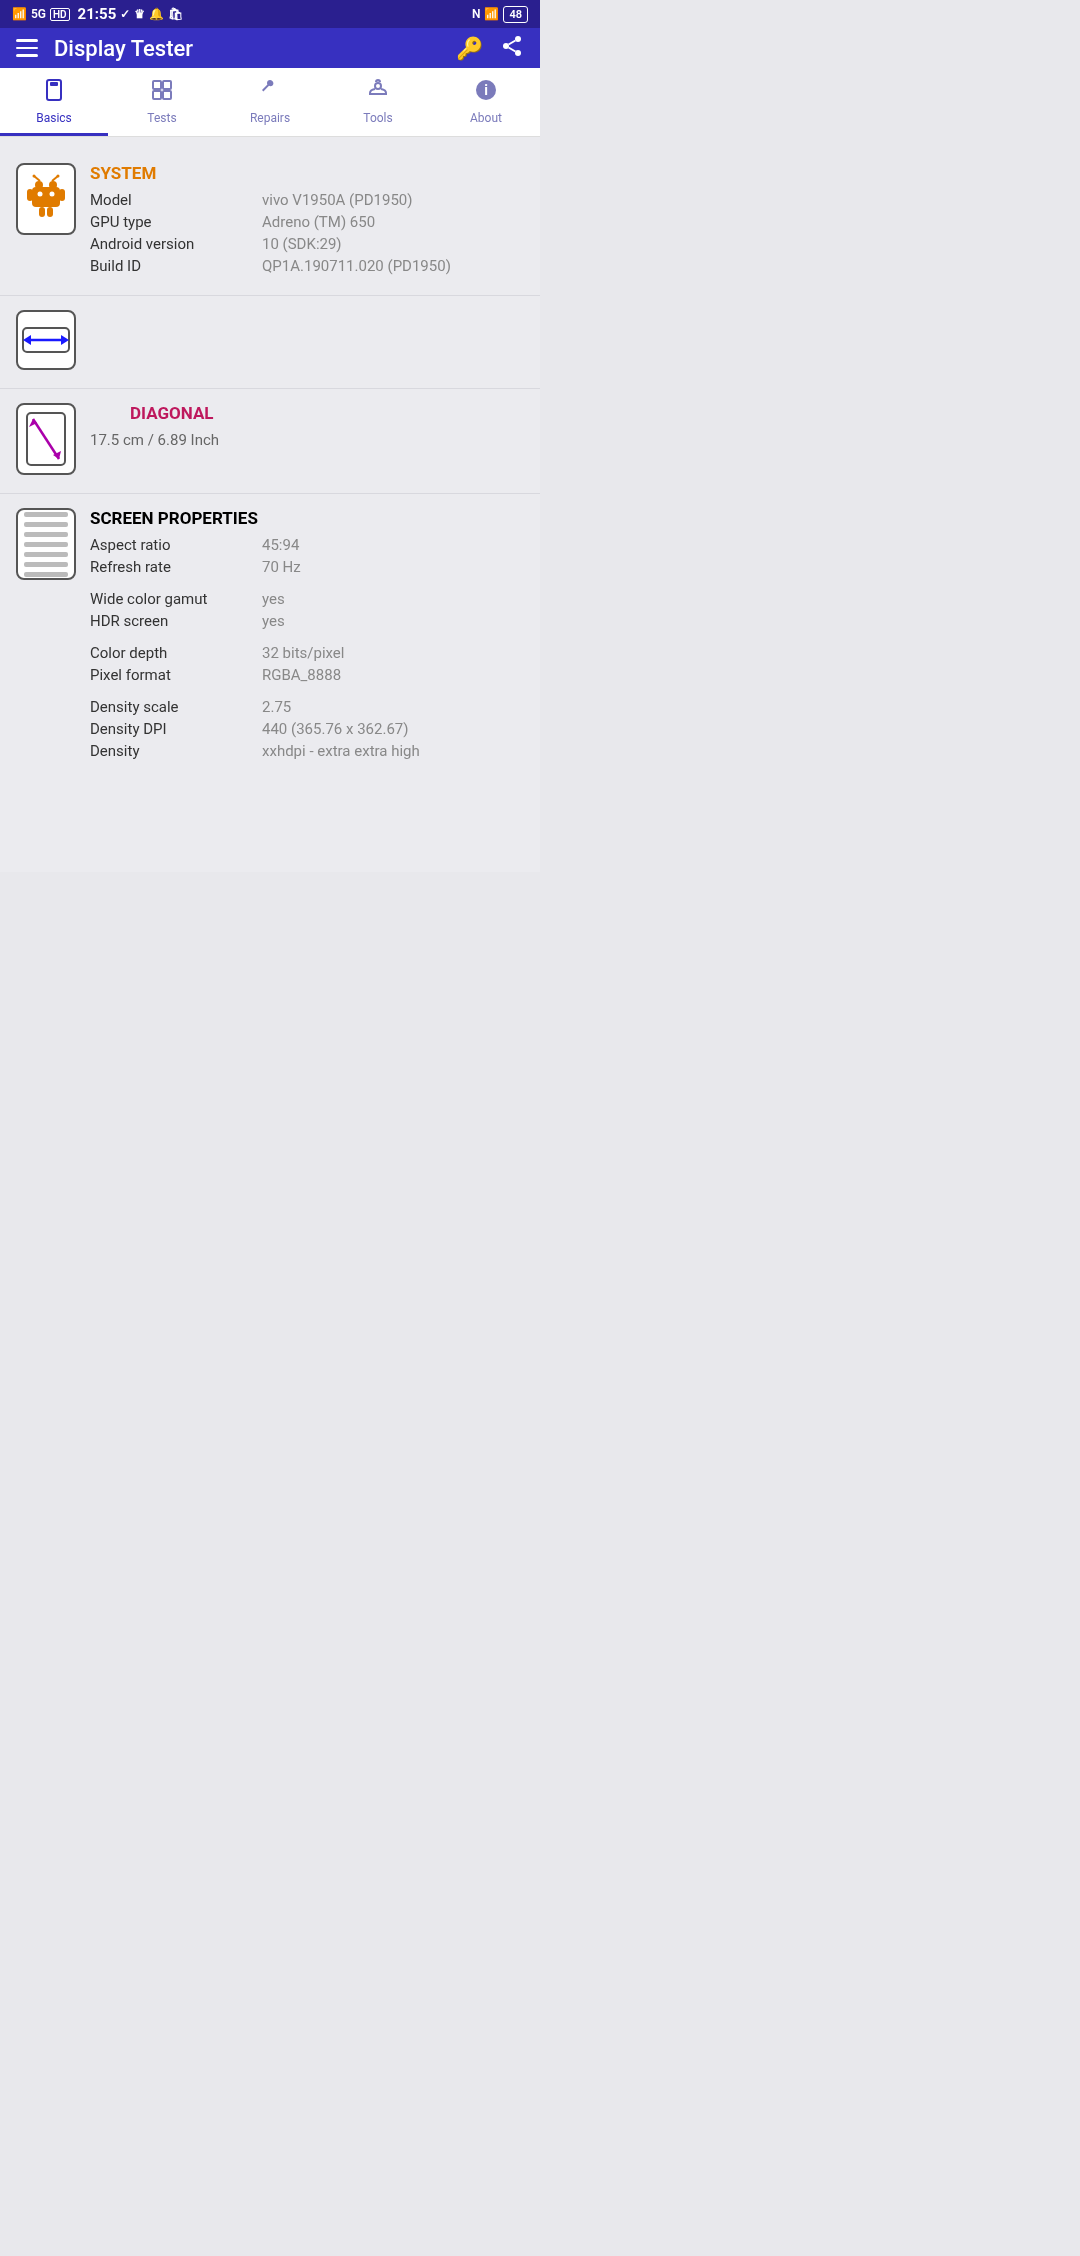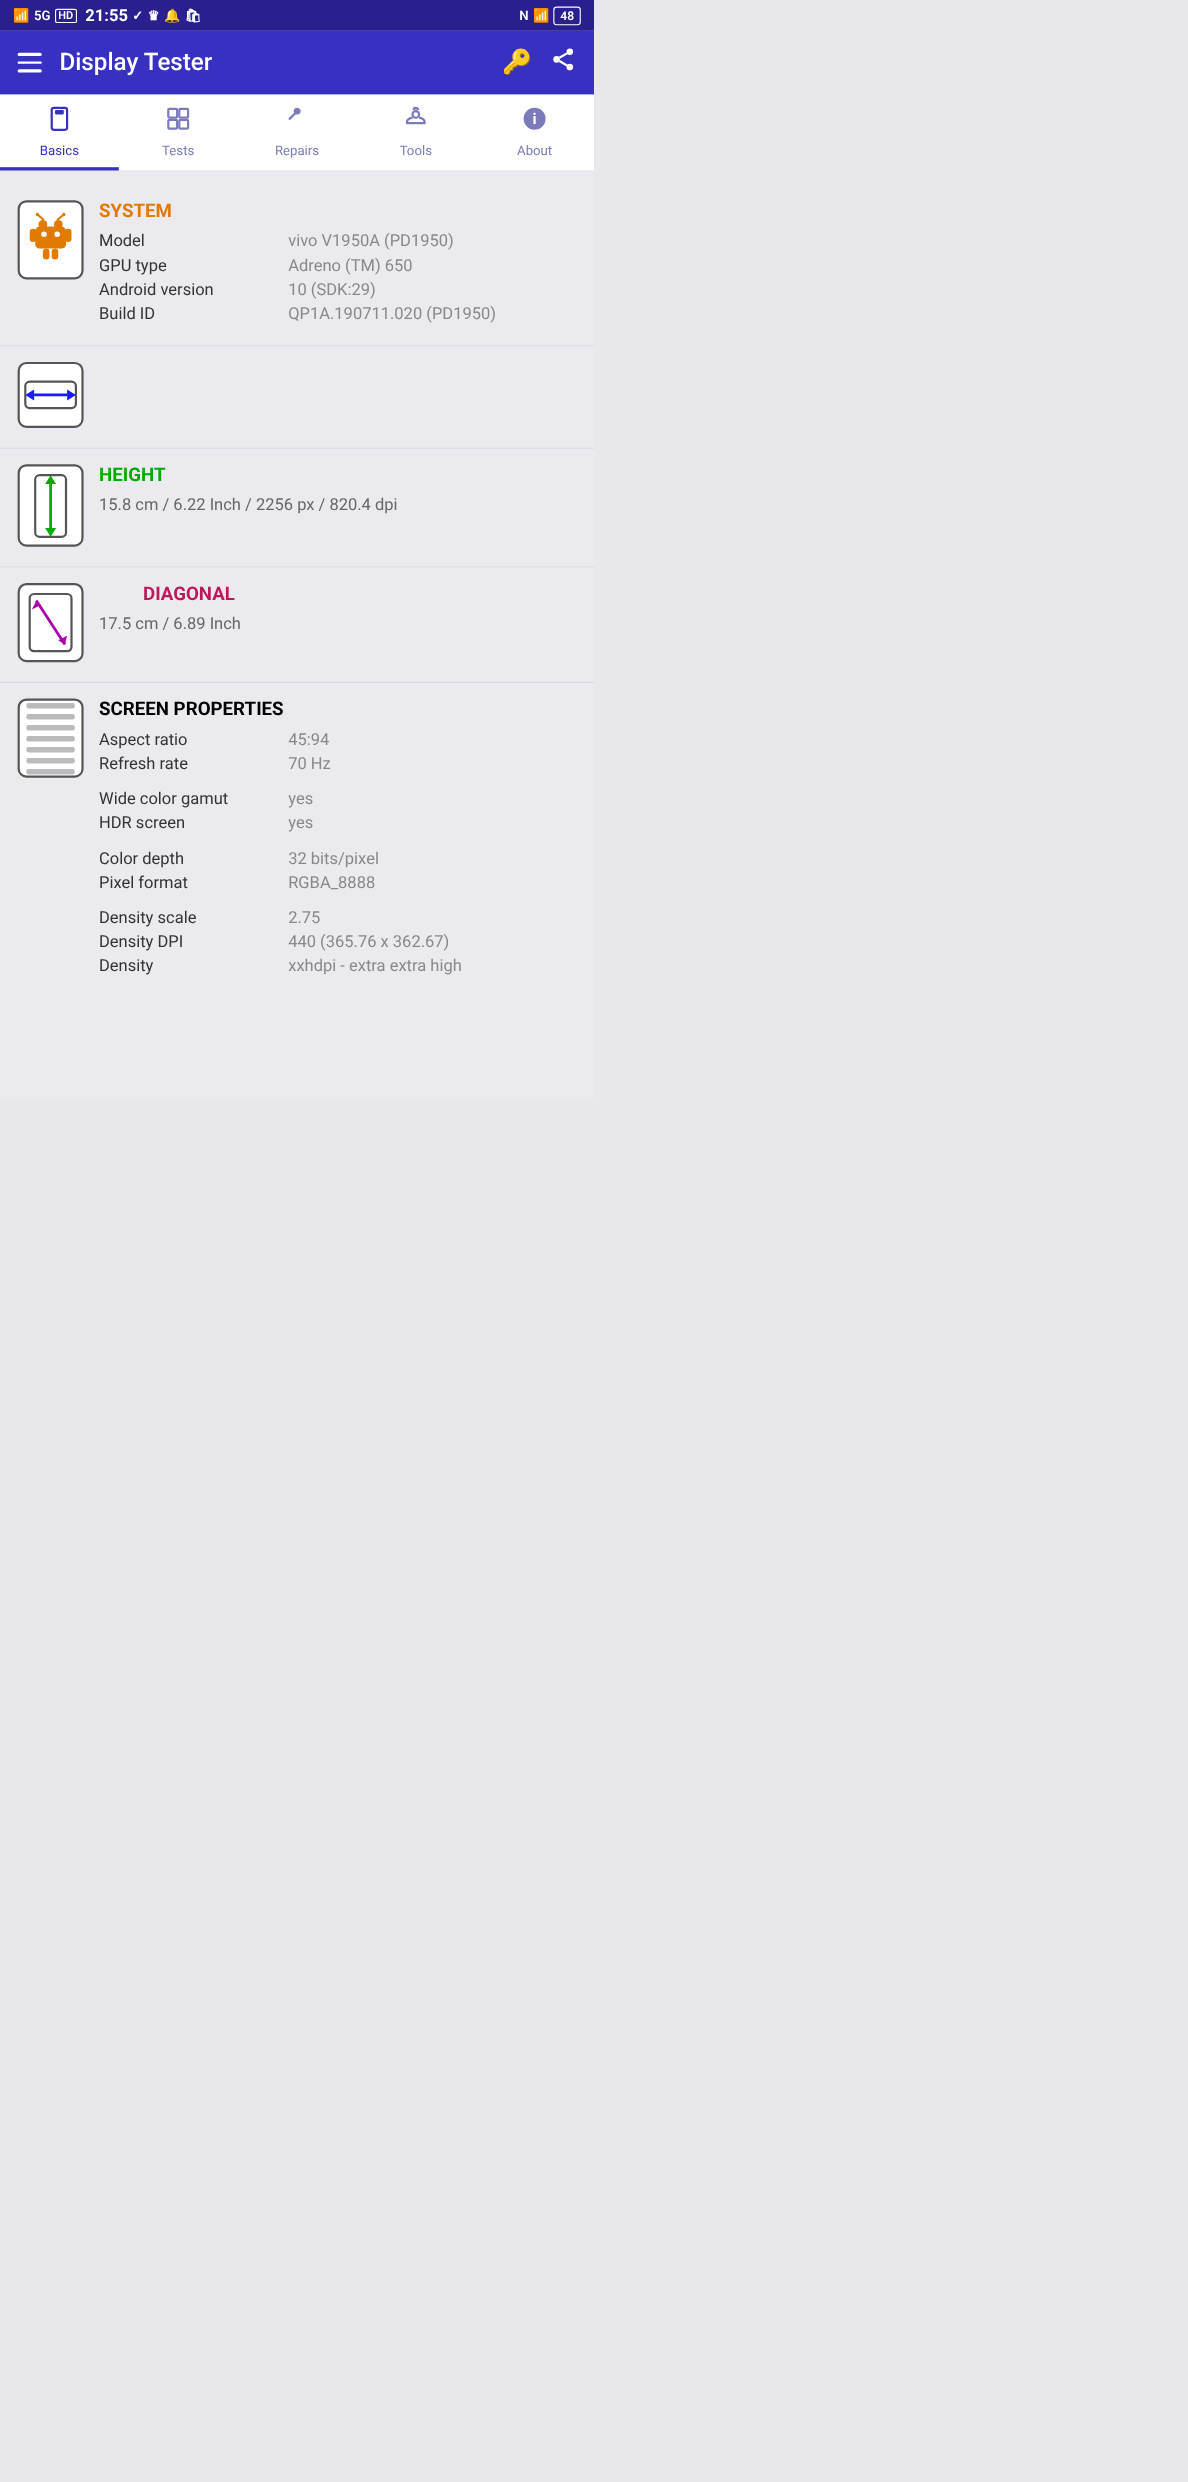--- a/index.html
+++ b/index.html
@@ -27,21 +27,21 @@
     .status-left, .status-right {
       display: flex;
       align-items: center;
       gap: 4px;
     }
 
     
     .app-bar {
       background: #3730c0;
       color: white;
-      height: 58px;
+      height: 40px;
       display: flex;
       align-items: center;
       padding: 0 16px;
       gap: 16px;
     }
     .app-bar-title {
       flex: 1;
       font-size: 22px;
       font-weight: 500;
       color: white;
@@ -310,34 +310,20 @@
     <div class="section-icon-box width-box">
       <svg width="50" height="40" viewBox="0 0 50 40">
         <rect x="2" y="8" width="46" height="24" rx="4" fill="none" stroke="#555" stroke-width="2"></rect>
         <line x1="10" y1="20" x2="40" y2="20" stroke="#1a1aff" stroke-width="2.5"></line>
         <polygon points="10,15 2,20 10,25" fill="#1a1aff"></polygon>
         <polygon points="40,15 48,20 40,25" fill="#1a1aff"></polygon>
       </svg>
     </div>
   </div>
 
-  <div class="section">
-    <div class="section-icon-box height-box">
-      <svg width="40" height="60" viewBox="0 0 40 60">
-        <rect x="6" y="2" width="28" height="56" rx="4" fill="none" stroke="#555" stroke-width="2"></rect>
-        <line x1="20" y1="10" x2="20" y2="50" stroke="#00aa00" stroke-width="2.5"></line>
-        <polygon points="15,10 20,2 25,10" fill="#00aa00"></polygon>
-        <polygon points="15,50 20,58 25,50" fill="#00aa00"></polygon>
-      </svg>
-    </div>
-    <div class="section-body">
-      <div class="section-title" style="color: #00aa00;">HEIGHT</div>
-      <div class="row-full">15.8 cm / 6.22 Inch / 2256 px / 820.4 dpi</div>
-    </div>
-  </div>
 
   <div class="section">
     <div class="section-icon-box diag-box">
       <svg width="46" height="60" viewBox="0 0 46 60">
         <rect x="4" y="4" width="38" height="52" rx="4" fill="none" stroke="#555" stroke-width="2"></rect>
         <line x1="10" y1="10" x2="36" y2="50" stroke="#aa00aa" stroke-width="2.5"></line>
         <polygon points="10,10 6,18 14,14" fill="#aa00aa"></polygon>
         <polygon points="36,50 30,46 38,42" fill="#aa00aa"></polygon>
       </svg>
     </div>

